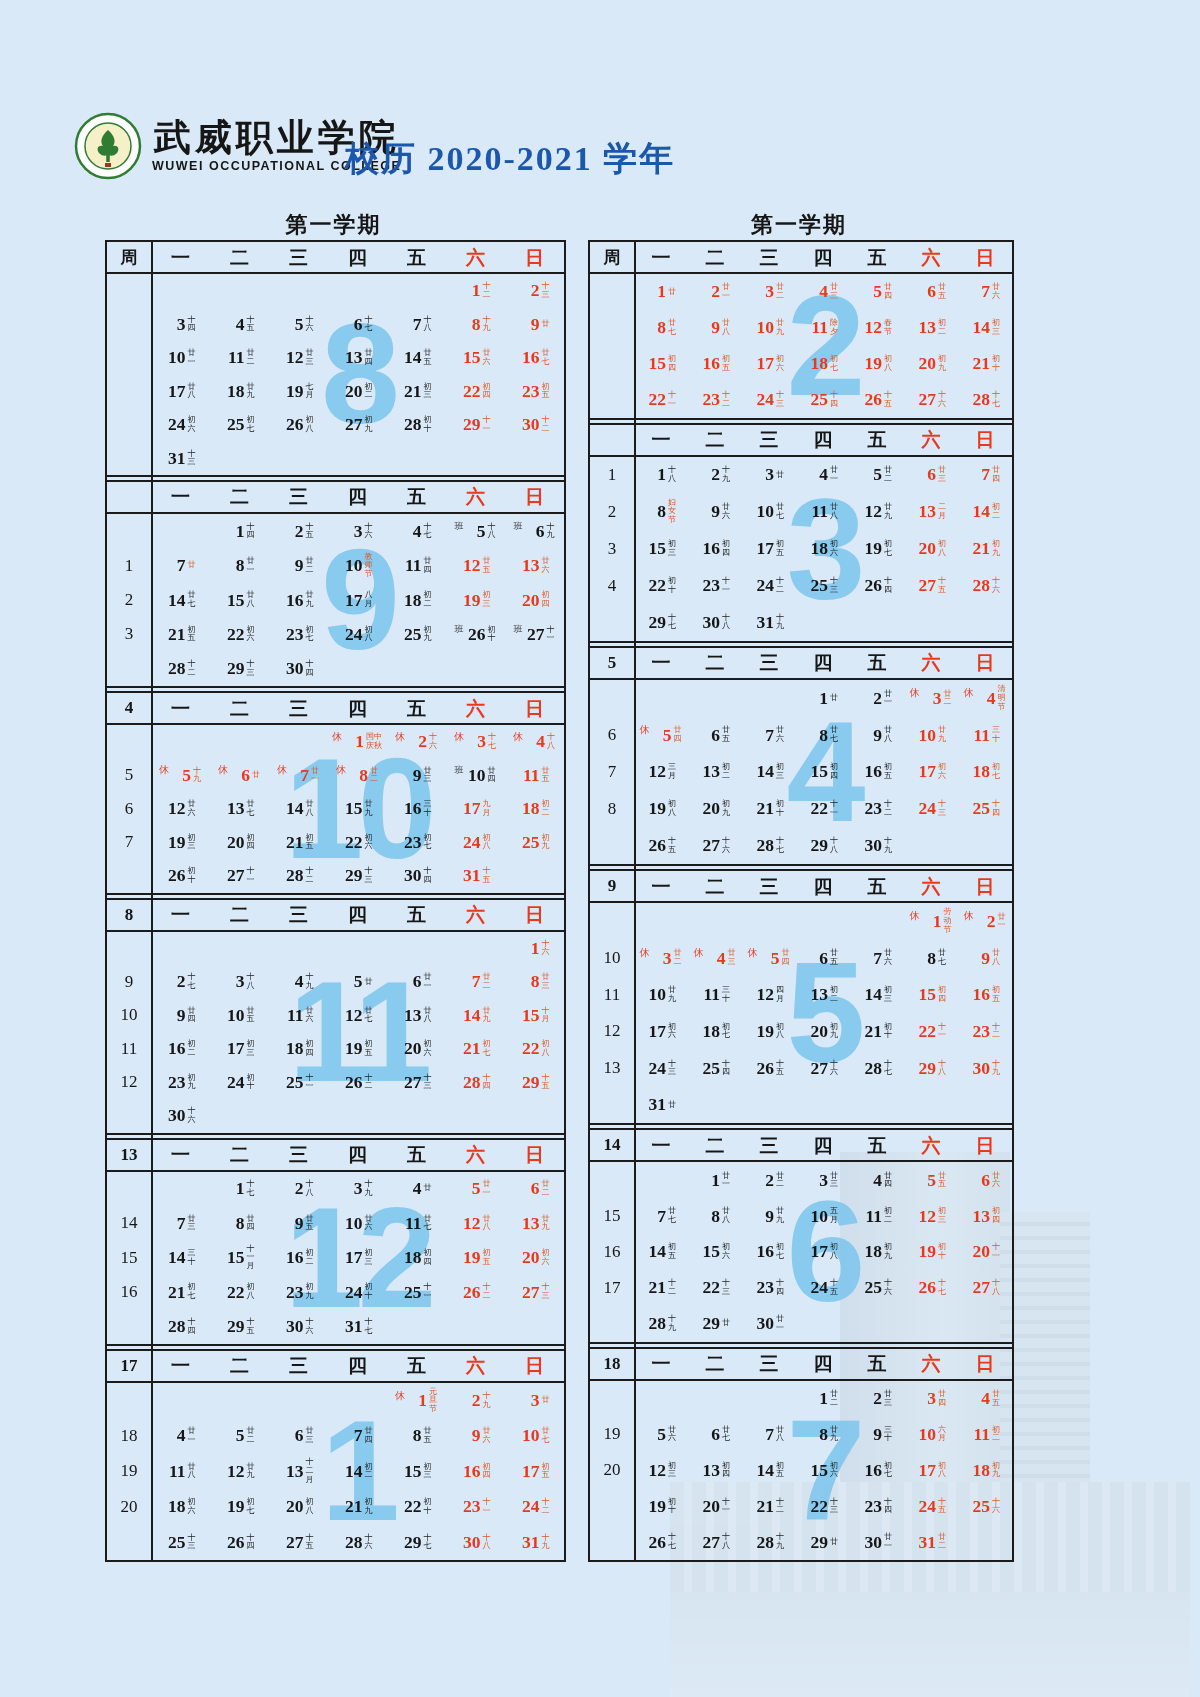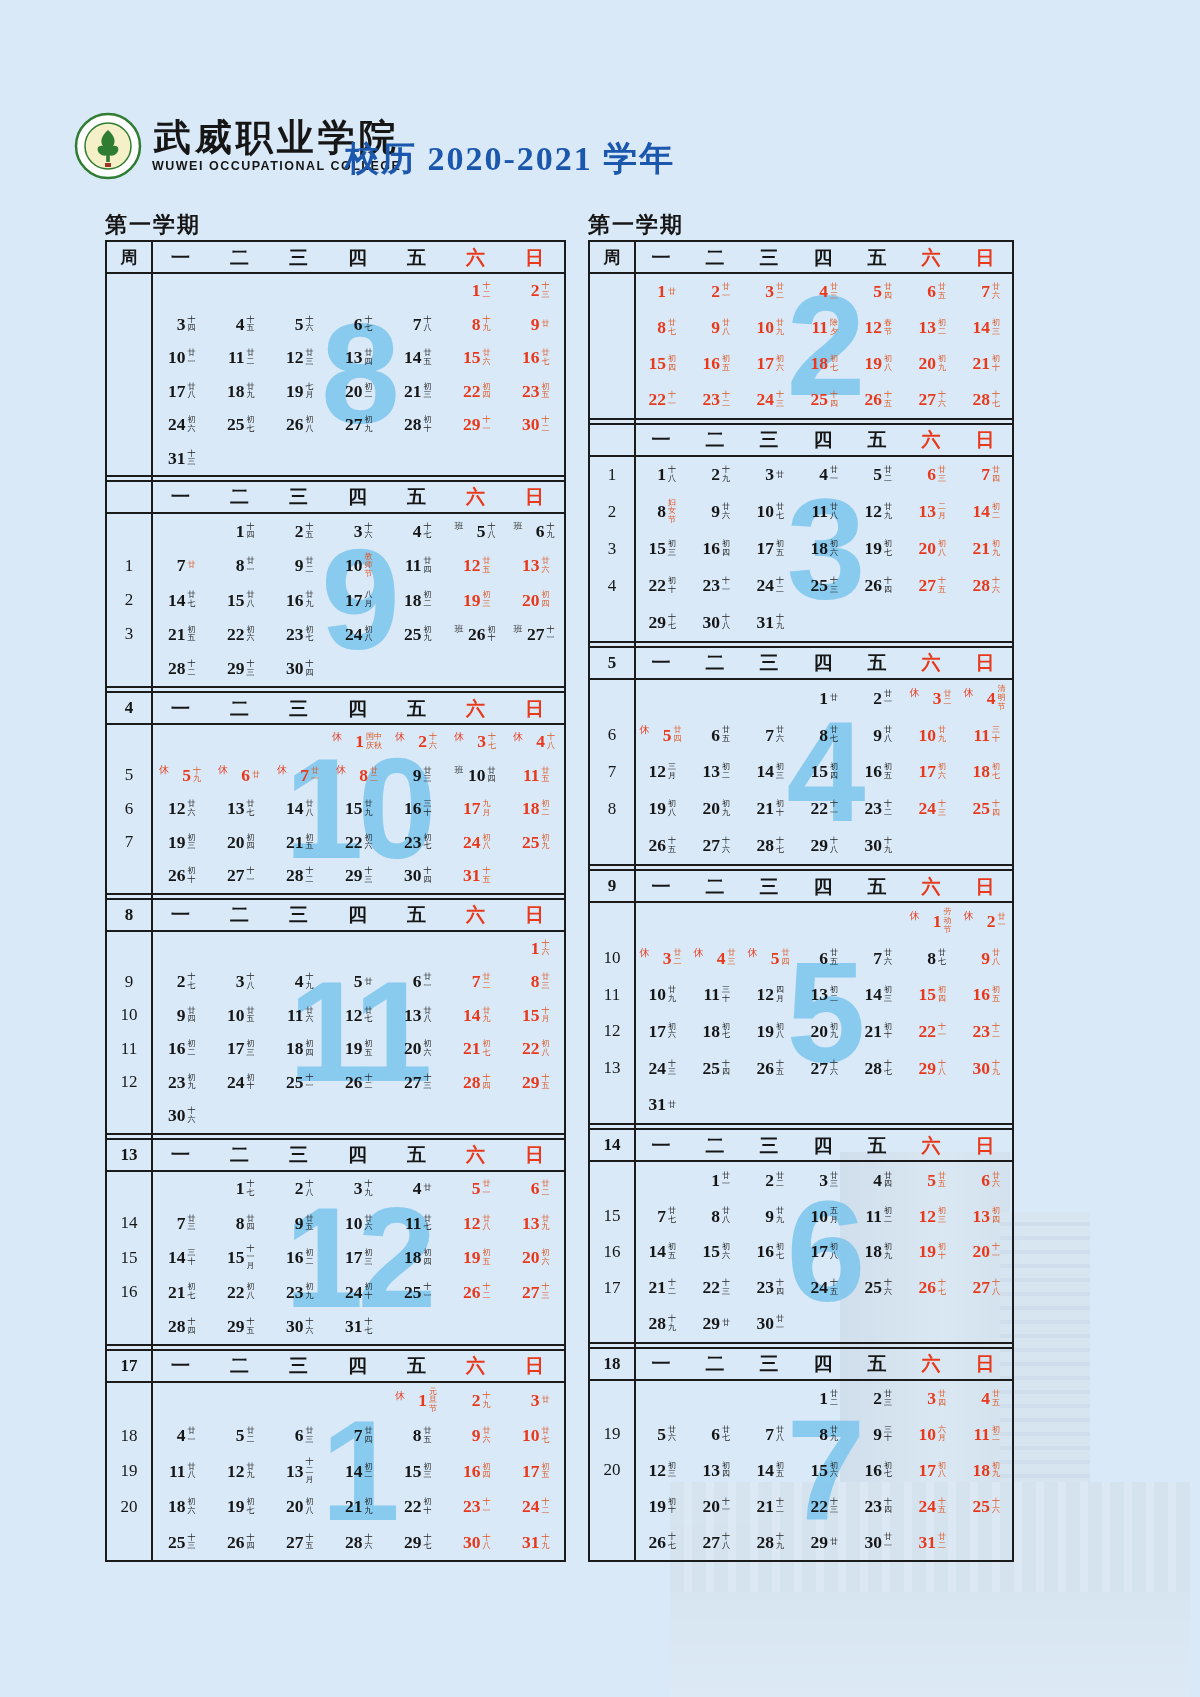--- a/index.html
+++ b/index.html
@@ -6,21 +6,21 @@
   .page{position:relative;width:1200px;height:1697px;background:#d9e9f7;overflow:hidden;
         font-family:"Liberation Sans",sans-serif;color:#161616;text-decoration:underline;}
   
   .logo-block{position:absolute;left:74px;top:112px;display:flex;align-items:center;gap:10px;}
   .logo-badge{width:68px;height:68px;flex:0 0 auto;}
   .college-names{display:flex;flex-direction:column;align-items:center;}
   .college-cn{font-family:"Liberation Serif",serif;font-weight:700;font-size:37px;letter-spacing:4px;line-height:1;}
   .college-en{font-weight:700;font-size:12.5px;letter-spacing:1.5px;margin-top:3px;}
   .main-title{position:absolute;left:345px;top:128px;font-family:"Liberation Serif",serif;
               font-weight:700;font-size:34px;color:#1b57ad;letter-spacing:2px;margin-top:8px;}
-  .sem-title{position:absolute;top:210px;font-weight:700;font-size:22px;letter-spacing:2px;}
+  .sem-title{position:absolute;top:210px;font-weight:700;font-size:22px;letter-spacing:2px;text-align:center;}
   .sem-title.s1{left:105px;width:457px;}
   .sem-title.s2{left:588px;width:422px;}
   
   .sem-table{position:absolute;top:240px;height:1318px;border:2px solid #1b1b1b;
              display:flex;flex-direction:column;z-index:1;}
   .sem-table.s1{left:105px;width:457px;}
   .sem-table.s2{left:588px;width:422px;}
   .head-row{flex:0 0 30px;display:grid;grid-template-columns:44px repeat(7,1fr);
             align-items:center;border-bottom:2px solid #1b1b1b;}
   .month + .head-row{border-top:2px solid #1b1b1b;margin-top:3px;}

